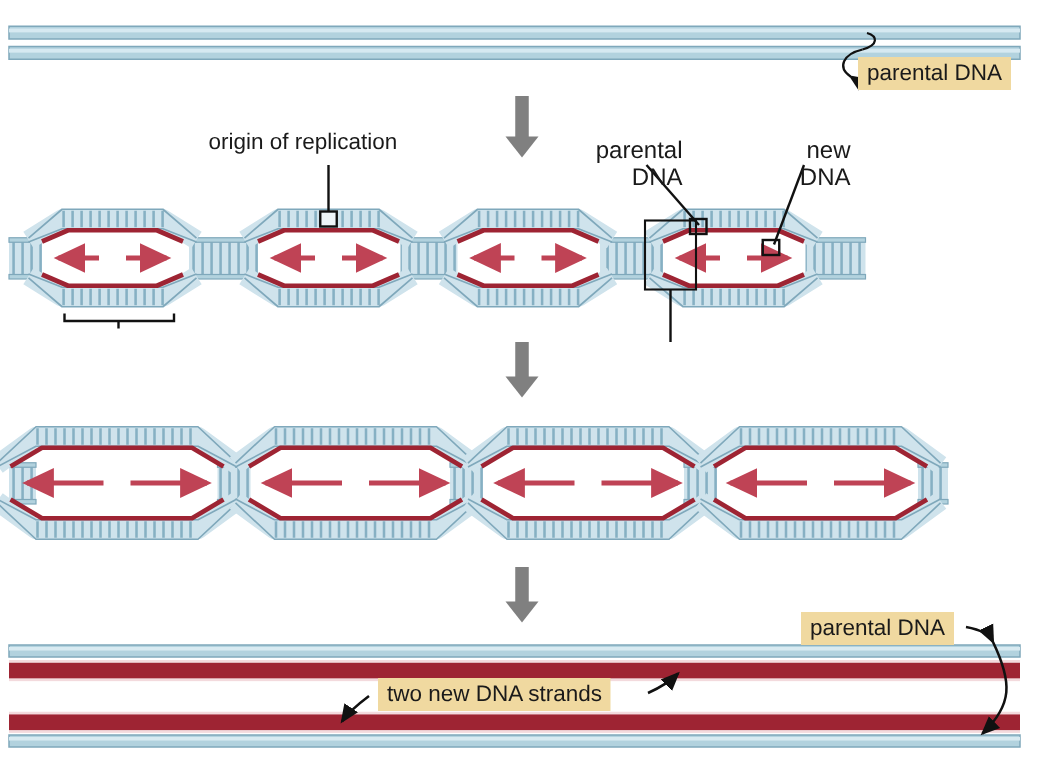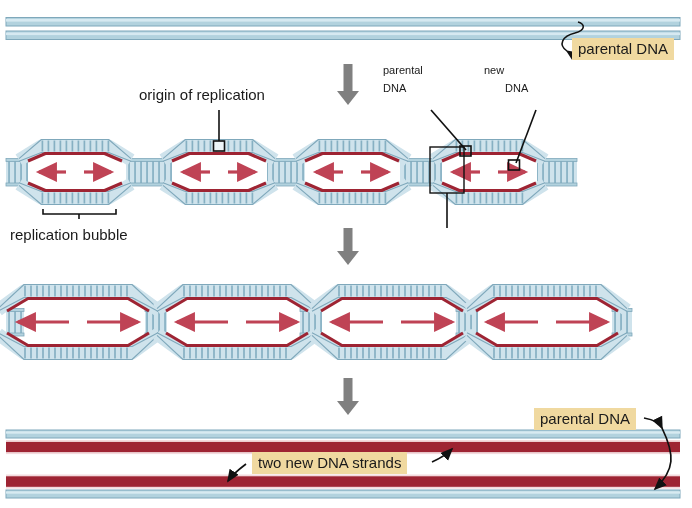--- a/index.html
+++ b/index.html
@@ -15,21 +15,21 @@
     font-family:"Liberation Sans", sans-serif;
     color:#1a1a1a;
     white-space:nowrap;
     line-height:1.15;
   }
   .lbl-hi{
     background:#f0d9a0;
     padding:2px 6px 3px 6px;
   }
   .plain{font-size:15px;}
-  .small-two{font-size:11px;text-align:left;}
+  .small-two{font-size:16px;text-align:right;margin-top:28px;}
   .tan{font-size:15px;}
 </style>
 </head>
 <body>
 
 <div id="stage">
 
   <svg class="layer" viewBox="0 0 692 508">
     <defs>
 
@@ -511,23 +511,22 @@
       </g>
   </svg>
 
   <div class="lbl tan lbl-hi" style="left:572px;top:38px;">parental DNA</div>
 
   <div class="lbl plain" style="left:139px;top:86px;">origin of replication</div>
 
   <div class="lbl small-two" style="left:383px;top:64px;width:72px;">parental</div>
   <div class="lbl small-two" style="left:383px;top:82px;width:72px;">DNA</div>
 
-  <div class="lbl small-two" style="left:484px;top:64px;width:62px;">new</div>
+  <div class="lbl small-two" style="left:505px;top:64px;width:62px;">new</div>
   <div class="lbl small-two" style="left:505px;top:82px;width:62px;">DNA</div>
 
-  <div class="lbl plain" style="left:10px;top:226px;">replication bubble</div>
 
 
   <div class="lbl tan lbl-hi" style="left:534px;top:408px;">parental DNA</div>
 
   <div class="lbl tan lbl-hi" style="left:252px;top:452px;text-align:right;">two new DNA strands</div>
 
 </div>
 
 </body></html>

